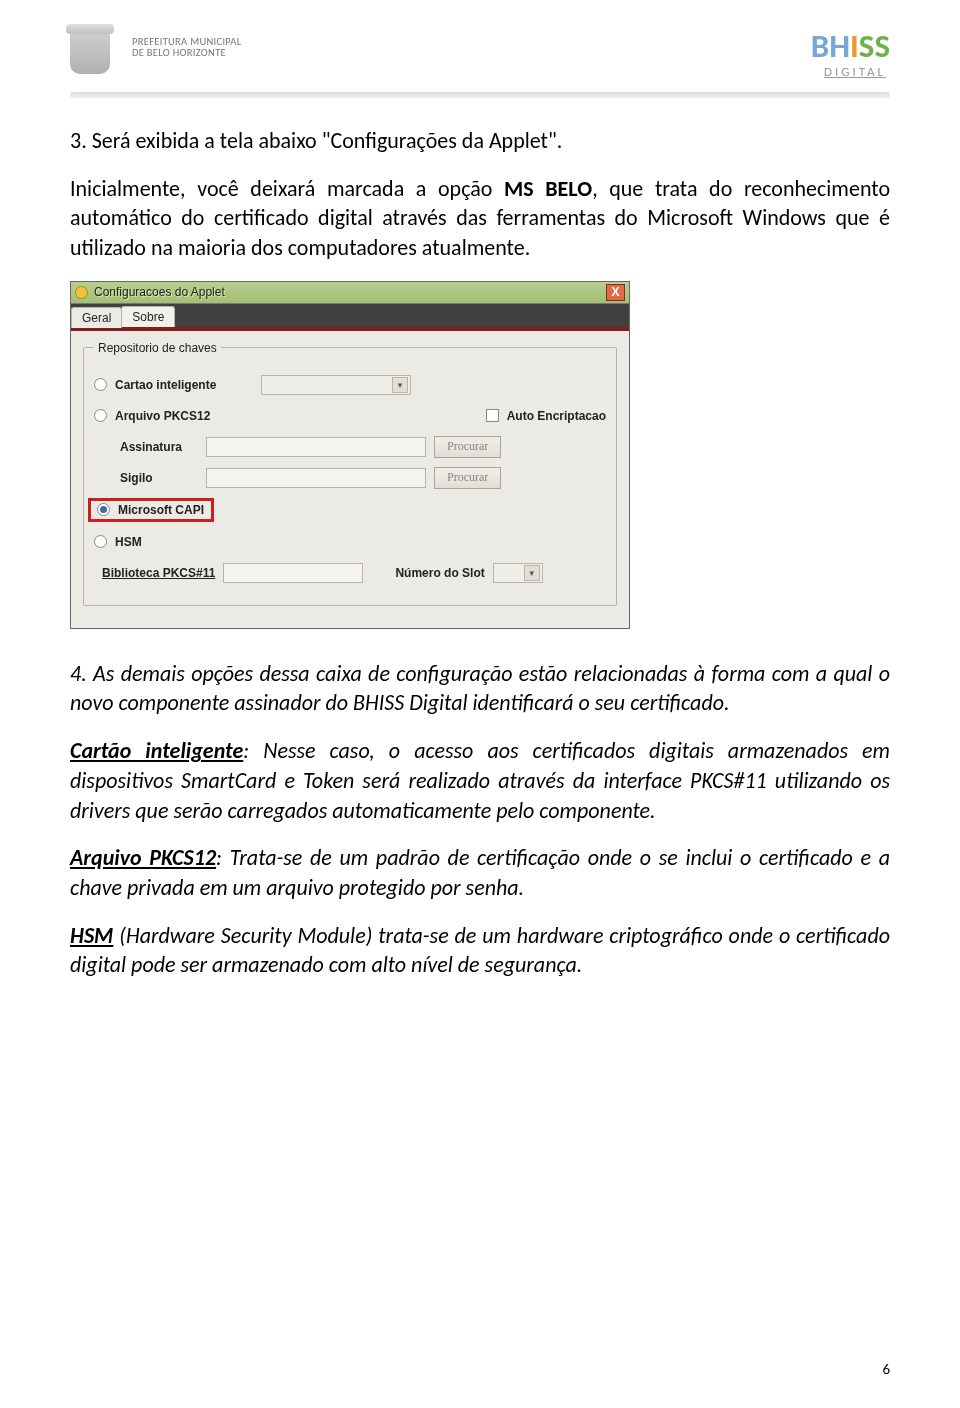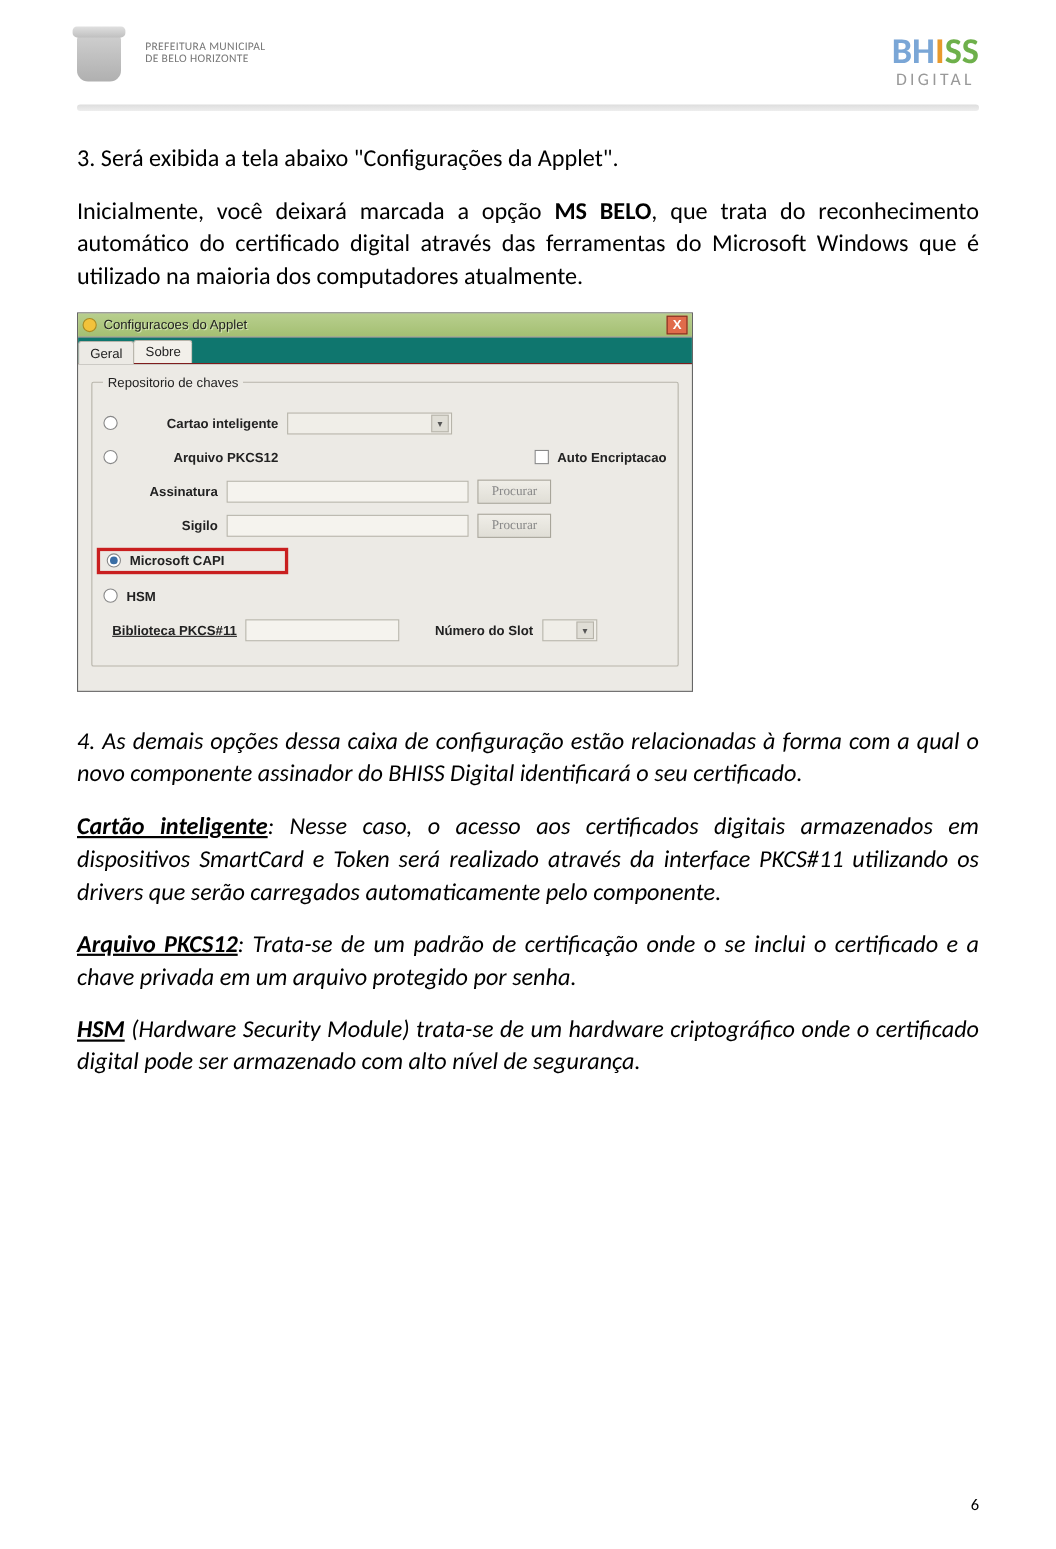--- a/index.html
+++ b/index.html
@@ -43,21 +43,21 @@
   }
   .bhiss-logo .row1 {
     font-size: 33px; font-weight: 800; letter-spacing: 0px;
     display: flex; align-items: center; justify-content: flex-end;
   }
   .bhiss-logo .b  { color: #7aa6d6; }
   .bhiss-logo .h  { color: #7aa6d6; }
   .bhiss-logo .i  { color: #e89a2c; }
   .bhiss-logo .s1 { color: #6eb04b; }
   .bhiss-logo .s2 { color: #6eb04b; }
-  .bhiss-logo .row2 { color: #999; font-size: 16px; letter-spacing: 3px; margin-top: 2px; text-align: right; padding-right: 4px;}
+  .bhiss-logo .row2 { color: #999; font-size: 13px; letter-spacing: 3px; margin-top: 2px; text-align: right; padding-right: 4px; text-decoration: underline;}
   .header-bar { height: 6px; background: linear-gradient(#ddd,#eee); margin-top: -36px; margin-bottom: 28px; border-radius: 3px; }
 
   
   .body-text { font-size: 22px; line-height: 1.35; margin-bottom: 18px; text-align: justify; }
   .italic { font-style: italic; }
   .bold { font-weight: 700; }
   .ul { text-decoration: underline; }
 
   
   .win {
@@ -70,35 +70,35 @@
     background: linear-gradient(#b8cf8e,#a4bf72);
     padding: 2px 4px; border-bottom: 1px solid #777;
   }
   .win .titlebar .tleft { display:flex; align-items:center; gap:6px; }
   .win .titlebar .sun { width:13px; height:13px; background:#f2c23b; border-radius:50%; border:1px solid #aa8a20;}
   .win .titlebar .ttitle { text-shadow: 1px 1px 0 #d5e6b6; font-weight:400; }
   .win .titlebar .close {
     width:19px; height:17px; background:#e06b4b; border:1px solid #803020;
     color:#fff; font-size:12px; line-height:14px; text-align:center; font-weight:700;
   }
-  .win .tabs { display:flex; background:#0f766e; border-bottom:1px solid #7f1d1d; }
+  .win .tabs { display:flex; background:#404040; border-bottom:4px solid #7f1d1d; }
   .win .tabs .tab {
     padding:3px 10px; border:1px solid #b7b4aa; border-bottom:none;
     background:#f2f0ea; margin-right:-1px; margin-top:2px;
     border-top-left-radius:3px; border-top-right-radius:3px;
   }
   .win .tabs .tab.active { background:#eceae5; position:relative; top:1px; }
   .win .pane { padding: 10px 12px 16px 12px; }
   .win fieldset {
     border:1px solid #b7b4aa; border-radius:2px; padding:10px 10px 12px 10px; margin-bottom:6px;
   }
   .win legend { padding:0 4px; font-weight:400; }
   .win .row { display:flex; align-items:center; margin:9px 0; gap:8px; min-height:22px; }
-  .win .lbl { min-width:138px; text-align:right; font-weight:700; }
-  .win .lbl.right { text-align:right; min-width:78px; }
+  .win .lbl { min-width:138px; text-align:left; font-weight:700; }
+  .win .lbl.right { text-align:left; min-width:78px; }
   .win .lbl.small { min-width:auto; font-weight:700; }
   .win input[type=text] {
     height:20px; border:1px solid #b7b4aa; background:#f5f3ee; padding:0 4px;
     font-family: Tahoma, Arial; font-size:12px;
   }
   .win select.combo, .win .combo {
     height:20px; width:150px; border:1px solid #b7b4aa; background:#f0eee8;
     display:inline-flex; align-items:center; justify-content:flex-end; padding-right:2px;
   }
   .win .combo .arrow { width:16px; height:16px; border:1px solid #b7b4aa; background:#e0ded6; display:flex; align-items:center; justify-content:center; font-size:9px; color:#555;}
@@ -194,21 +194,21 @@
           <input type="text" style="width: 220px;">
           <button class="btn">Procurar</button>
         </div>
 
         <div class="row" style="margin-left:26px;">
           <span class="lbl right">Sigilo</span>
           <input type="text" style="width: 220px;">
           <button class="btn">Procurar</button>
         </div>
 
-        <div class="row hl-red" style="width:174px;">
+        <div class="row hl-red" style="width:126px;">
           <span class="radio sel"></span>
           <span class="lbl small">Microsoft CAPI</span>
         </div>
 
         <div class="row">
           <span class="radio"></span>
           <span class="lbl small">HSM</span>
         </div>
 
         <div class="row" style="margin-left:8px;">

